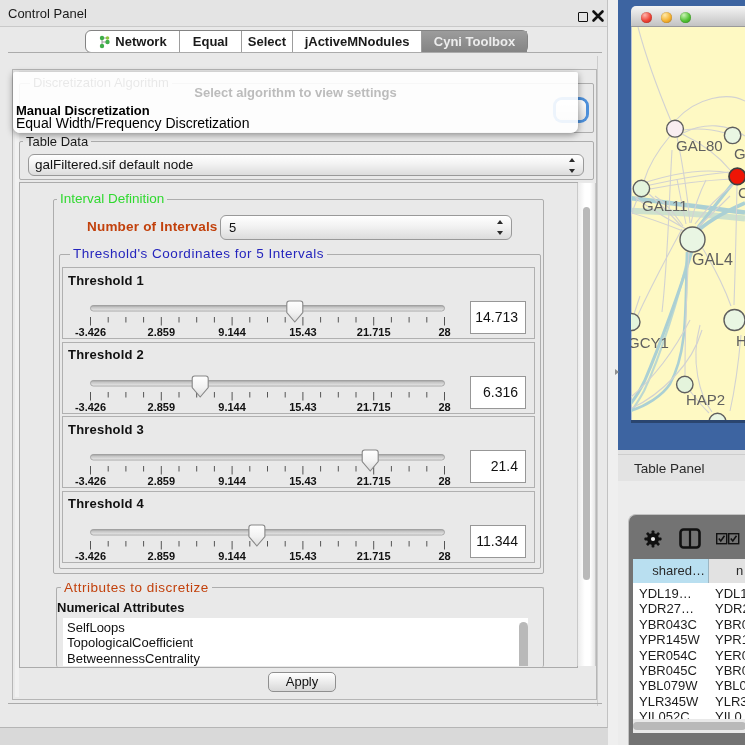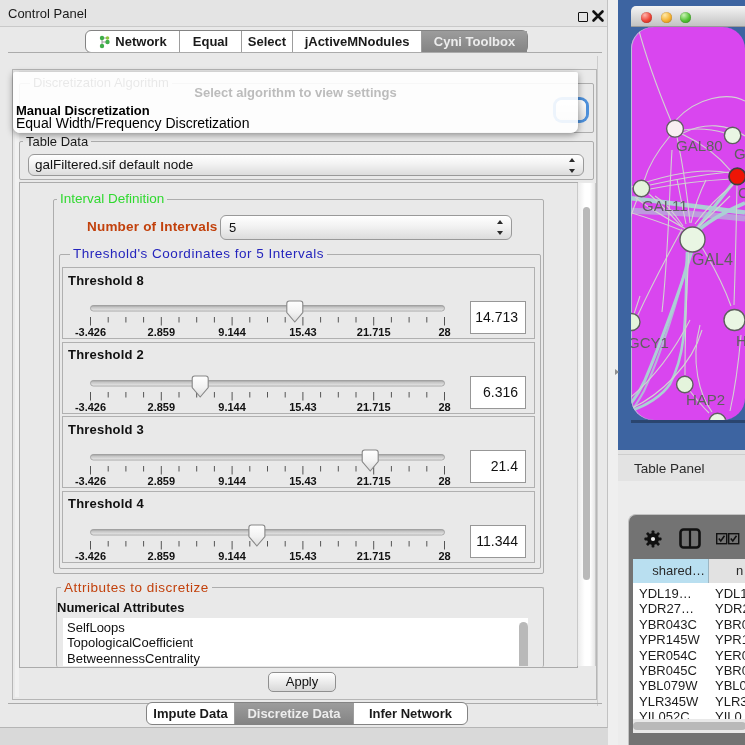--- a/index.html
+++ b/index.html
@@ -84,21 +84,21 @@
   <div class="a" style="left:87px;top:219px;font-size:13.5px;font-weight:bold;color:#c2410c;letter-spacing:0.2px;">Number of Intervals</div>
   <div class="combo" style="left:220px;top:215px;width:290px;height:23px;">
     <div class="tx" style="left:8px;top:4px;">5</div>
       <div class="stp"></div>
   </div>
 
   <div class="grp" style="left:59px;top:254px;width:480px;height:313px;"></div>
   <div class="gl" style="left:70px;top:247px;color:#2525bd;font-size:13.5px;letter-spacing:0.5px;">Threshold's Coordinates for 5 Intervals</div>
 
   <div class="thr" style="top:267px;">
-    <div class="tl">Threshold 8</div>
+    <div class="tl">Threshold 1</div>
     <svg width="473" height="70" viewBox="0 0 473 70" style="position:absolute;left:0;top:0;">
       <defs>
         <linearGradient id="trk0" x1="0" y1="0" x2="0" y2="1">
           <stop offset="0" stop-color="#8f8f8f"></stop>
             <stop offset="0.25" stop-color="#c2c2c2"></stop>
           <stop offset="0.7" stop-color="#d9d9d9"></stop>
             <stop offset="1" stop-color="#f2f2f2"></stop>
         </linearGradient>
         <linearGradient id="thm0" x1="0" y1="0" x2="0" y2="1">
           <stop offset="0" stop-color="#ffffff"></stop>
@@ -287,44 +287,39 @@
   <div class="gl" style="left:61px;top:581px;color:#c2410c;font-size:13.5px;letter-spacing:0.5px;">Attributes to discretize</div>
   <div class="a" style="left:57px;top:600px;font-size:13px;font-weight:bold;color:#111;">Numerical Attributes</div>
   <div class="a" style="left:63px;top:618px;width:465px;height:48px;background:#fff;overflow:hidden;">
     <div style="position:absolute;left:4px;top:2px;font-size:13px;color:#111;line-height:15.4px;">SelfLoops<br>TopologicalCoefficient<br>BetweennessCentrality</div>
     <div style="position:absolute;right:0px;top:4px;width:9px;height:60px;background:#b9b9b9;border-radius:4.5px;"></div>
   </div>
 
   <div class="a" style="left:268px;top:672px;width:66px;height:18px;border:1px solid #8f8f8f;border-radius:5px;background:linear-gradient(#ffffff,#ececec 50%,#d8d8d8);text-align:center;font-size:13px;color:#111;line-height:18px;">Apply</div>
 
   <div class="a" style="left:8px;top:703px;width:594px;height:1px;background:#ababab;"></div>
-  <div class="tabseg" style="left:146px;top:702px;border-radius:6px;">
-    <div class="sg" style="width:87px;">Impute Data</div>
-    <div class="sg sel" style="width:118px;">Discretize Data</div>
-    <div class="sg" style="width:113px;">Infer Network</div>
-  </div>
 </div>
 <div class="a" style="left:0;top:728px;width:618px;height:17px;background:#d9d9d9;"></div>
 <div class="a" style="left:608px;top:0px;width:10px;height:745px;background:#efefef;"></div>
 
 <div class="a" style="left:13px;top:72px;width:565px;height:61px;background:rgba(255,255,255,0.9);border-radius:2px 2px 7px 7px;box-shadow:0 2px 7px rgba(0,0,0,0.4);">
   <div class="a" style="left:0;top:13px;width:565px;height:15px;text-align:center;font-size:13px;font-weight:bold;color:#bcbcbc;">Select algorithm to view settings</div>
   <div class="a" style="left:3px;top:31px;font-size:13px;font-weight:bold;color:#000;">Manual Discretization</div>
   <div class="a" style="left:3px;top:43px;font-size:14px;color:#000;">Equal Width/Frequency Discretization</div>
 </div>
 
 <div class="a" style="left:618px;top:0;width:127px;height:450px;background:#3d64a1;"></div>
 
 <div class="a" style="left:631px;top:6px;width:114px;height:20px;background:linear-gradient(#f5f5f5,#d9d9d9 55%,#c3c3c3);border-radius:5px 0 0 0;border-bottom:1px solid #9a9a9a;">
   <div class="a" style="left:10px;top:6px;width:11px;height:11px;border-radius:50%;background:radial-gradient(circle at 35% 28%,#ffb3ab,#ee4336 55%,#b5291e);box-shadow:inset 0 0 1px rgba(0,0,0,.4);"></div>
   <div class="a" style="left:29.5px;top:6px;width:11px;height:11px;border-radius:50%;background:radial-gradient(circle at 35% 28%,#ffe9a8,#f5b231 55%,#c07f17);box-shadow:inset 0 0 1px rgba(0,0,0,.4);"></div>
   <div class="a" style="left:49px;top:6px;width:11px;height:11px;border-radius:50%;background:radial-gradient(circle at 35% 28%,#c9f3b4,#52c234 55%,#2f8f1d);box-shadow:inset 0 0 1px rgba(0,0,0,.4);"></div>
 </div>
 
-<div class="a" style="left:631px;top:27px;width:114px;height:393px;background:#d946ef;overflow:hidden;box-shadow:inset 1px 0 0 #b8c2d4;border-radius:22px;">
+<div class="a" style="left:631px;top:27px;width:114px;height:393px;background:#fef9c3;overflow:hidden;box-shadow:inset 1px 0 0 #b8c2d4;">
 <svg width="114" height="393" viewBox="631 27 114 393" style="position:absolute;left:0;top:0;">
   <g fill="none">
 
     <g stroke="#abd0d4">
       <path d="M 621 197 C 665 202 705 207.5 745 212.5" stroke-width="4.5"></path>
       <path d="M 621 210.5 C 665 212 705 214.5 745 218.5" stroke-width="6" stroke-opacity="0.6"></path>
       <path d="M 745 203 C 722 213 704 224 693.5 235" stroke-width="3.6"></path>
       <path d="M 737 178 C 723 196 703 220 693 234" stroke-width="3.2"></path>
       <path d="M 692 251 C 681 287 660 345 645 380 C 640 391 634 400 628 407" stroke-width="3"></path>
       <path d="M 689 253 C 679 297 661 355 644 391 C 639 400 634 408 629 414" stroke-width="2.2" stroke-opacity="0.8"></path>

